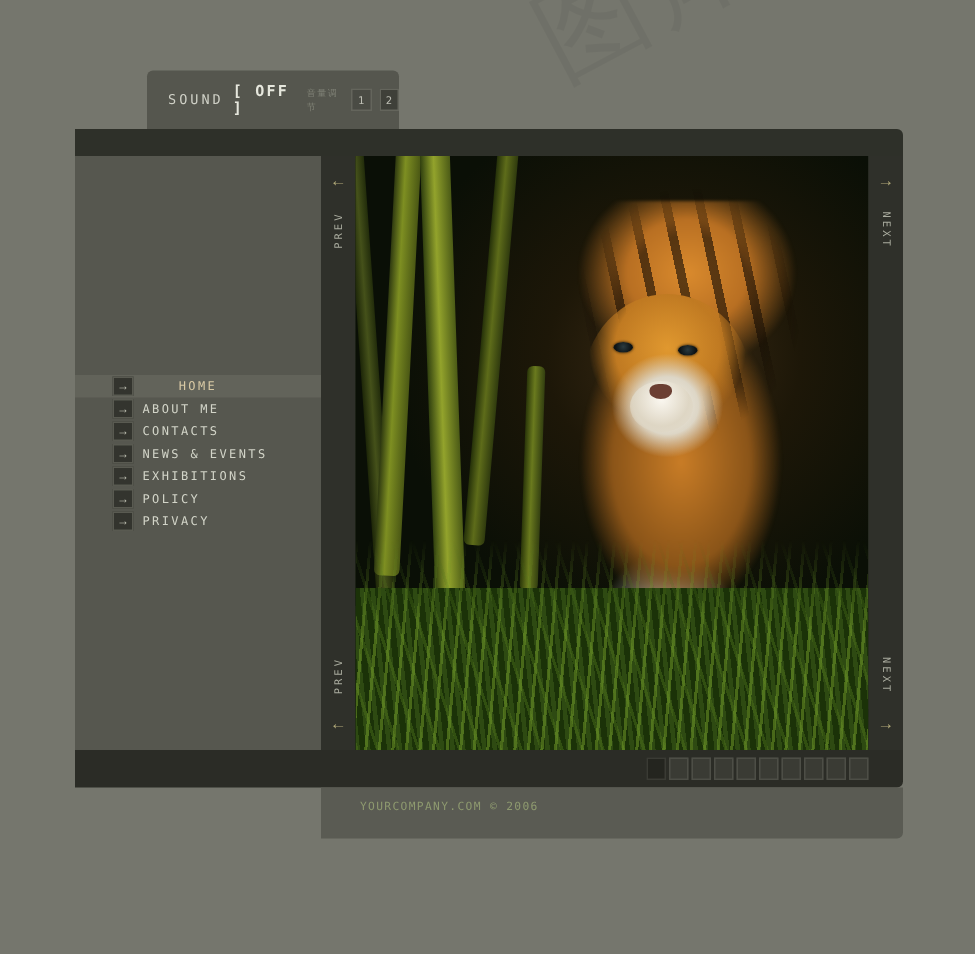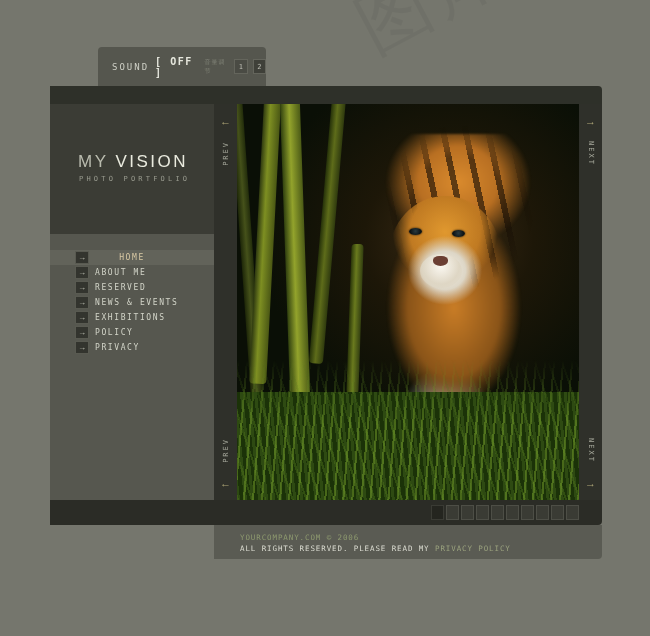--- a/index.html
+++ b/index.html
@@ -388,37 +388,33 @@
   <span class="snd-btn">1</span>
   <span class="snd-btn alt">2</span>
 </div>
 
 <div id="top-band"></div>
 
 <div id="stage"></div>
 
 <div id="sidebar">
 
-  <div id="logo-panel">
-    <div id="logo-title"><span class="dim">MY </span><span>VISION</span></div>
-    <div id="logo-sub">PHOTO PORTFOLIO</div>
-  </div>
 
   <div id="nav">
     <div class="nav-item active">
       <span class="arrow-box">→</span>
       <span class="nav-label">HOME</span>
     </div>
     <div class="nav-item">
       <span class="arrow-box">→</span>
       <span class="nav-label">ABOUT ME</span>
     </div>
     <div class="nav-item">
       <span class="arrow-box">→</span>
-      <span class="nav-label">RESERVED</span>
+      <span class="nav-label">CONTACTS</span>
     </div>
     <div class="nav-item">
       <span class="arrow-box">→</span>
       <span class="nav-label">NEWS &amp; EVENTS</span>
     </div>
     <div class="nav-item">
       <span class="arrow-box">→</span>
       <span class="nav-label">EXHIBITIONS</span>
     </div>
     <div class="nav-item">
@@ -476,14 +472,13 @@
       <div class="thumb"></div>
       <div class="thumb"></div>
       <div class="thumb"></div>
       <div class="thumb"></div>
       <div class="thumb"></div>
     </div>
 </div>
 
 <div id="footer">
   <div class="line l1">YOURCOMPANY.COM © 2006</div>
-  <div class="line l2"><span>ALL RIGHTS RESERVED. PLEASE READ MY </span><span class="pp">PRIVACY POLICY</span></div>
 </div>
 
 </body></html>

